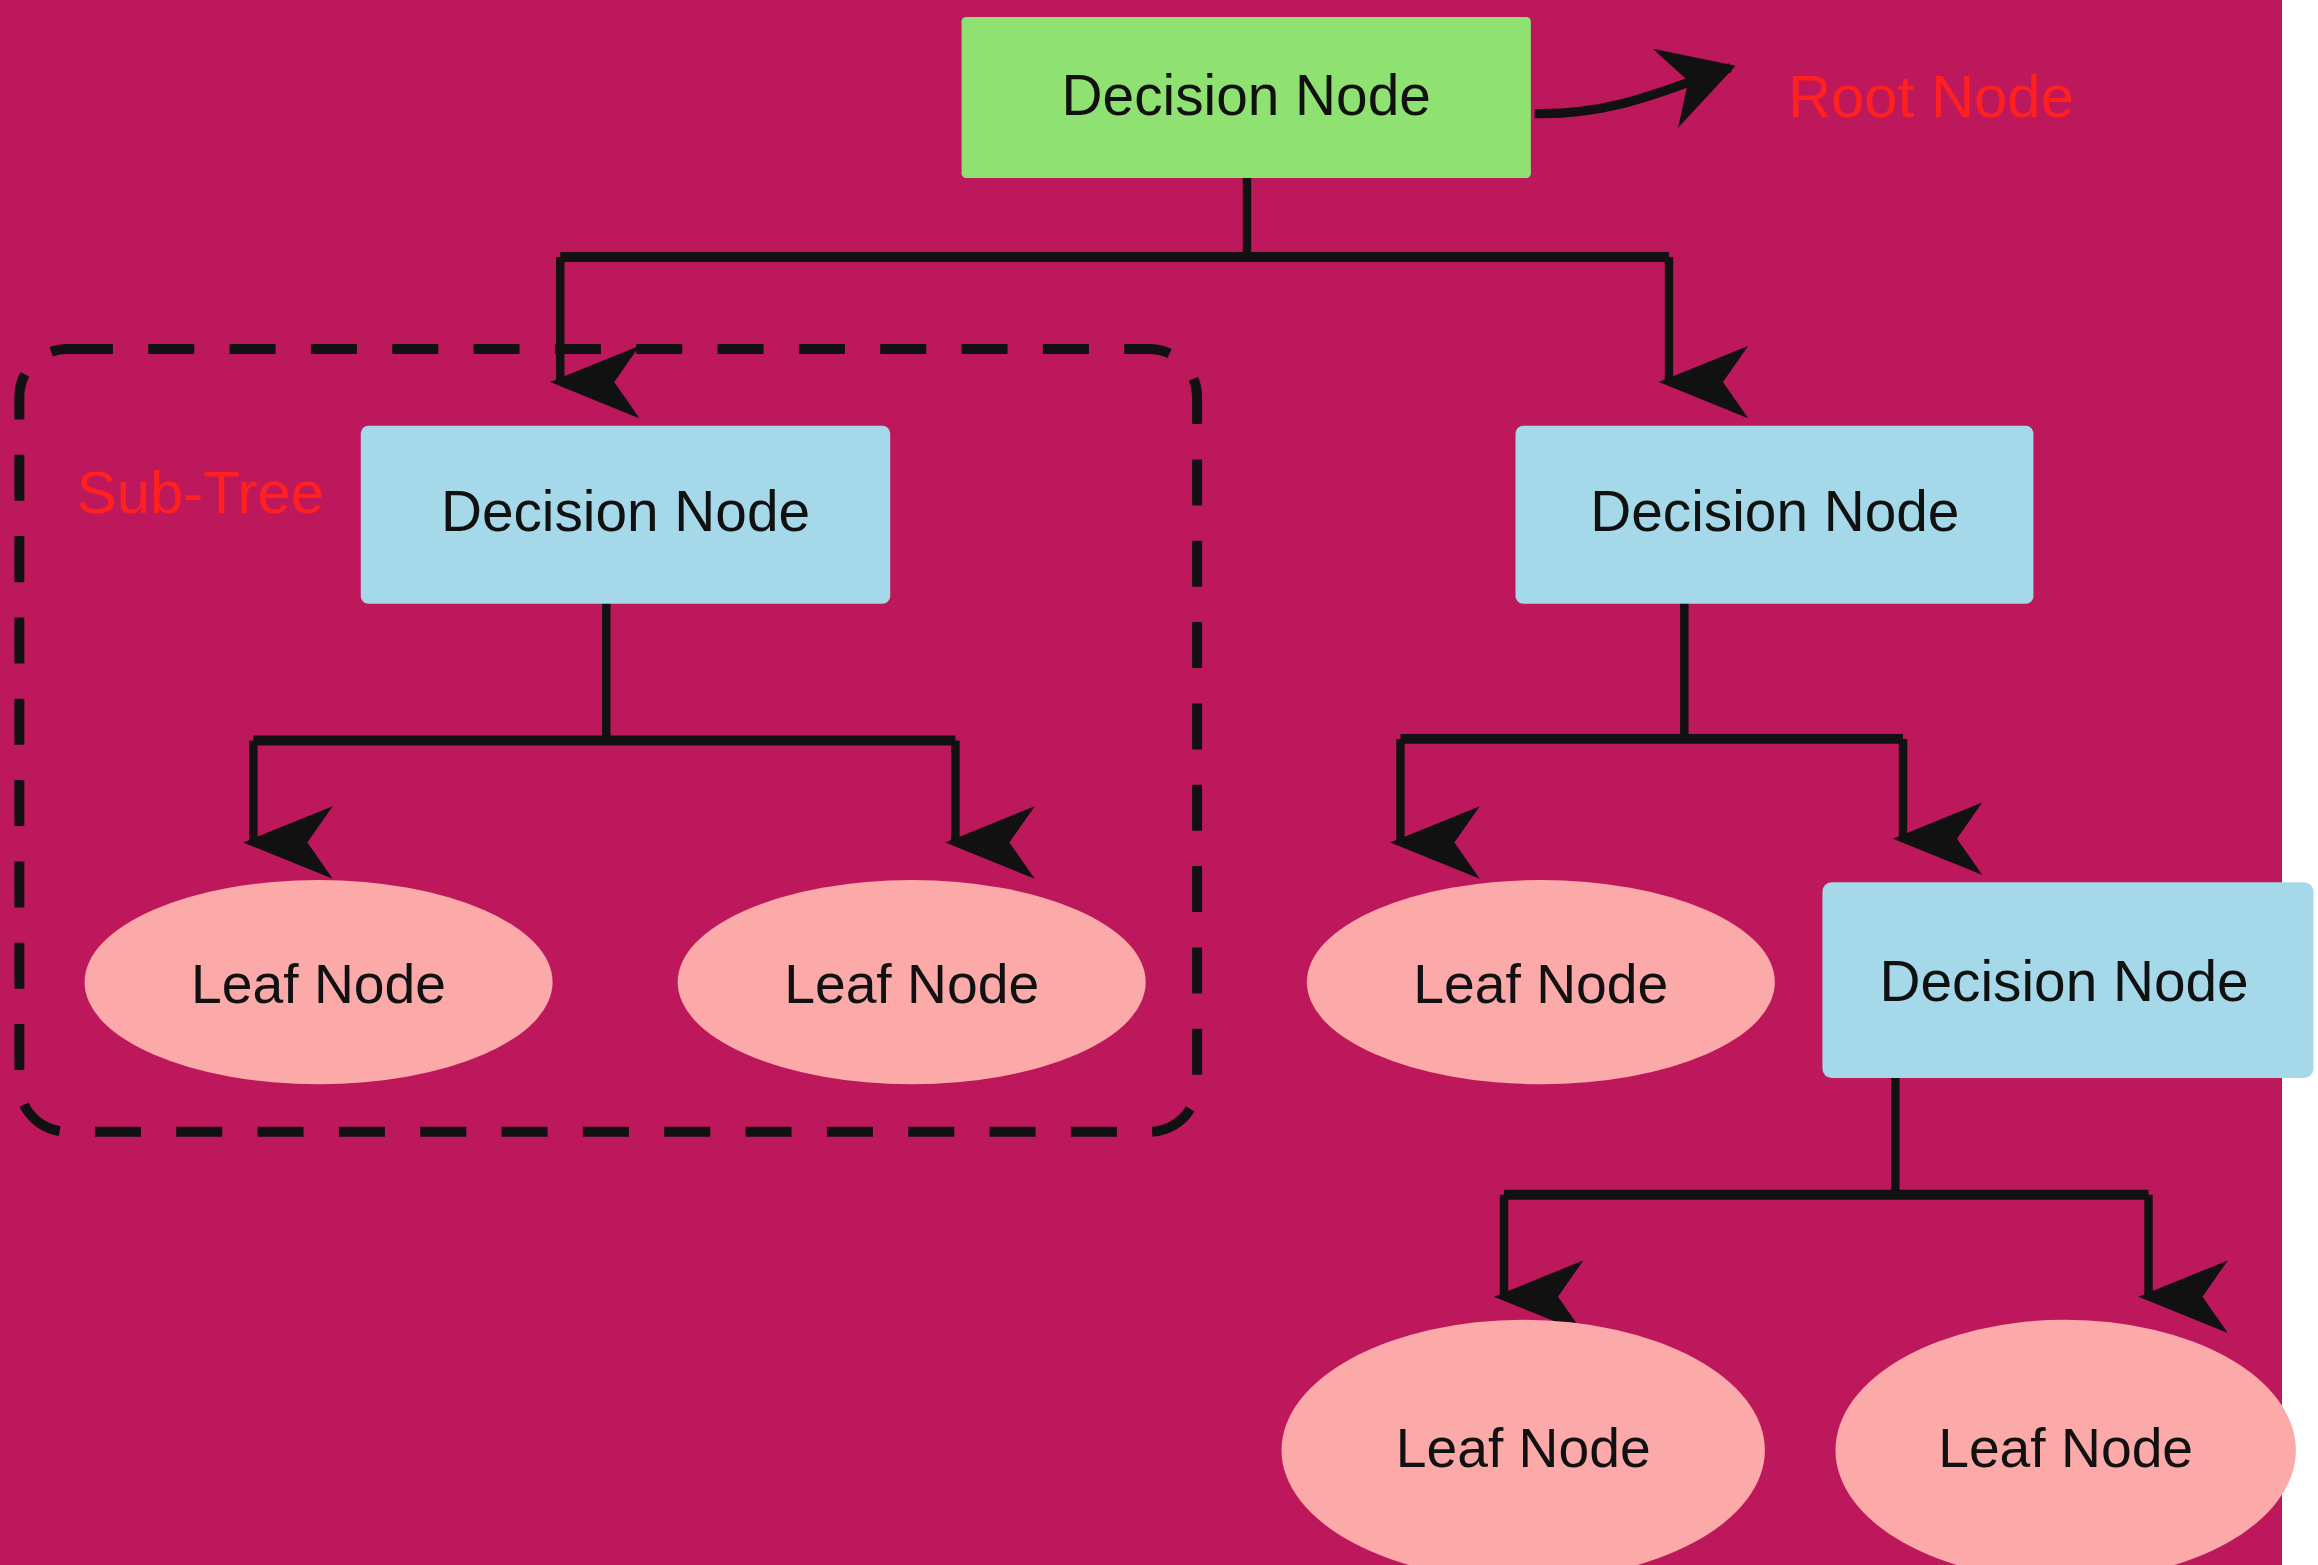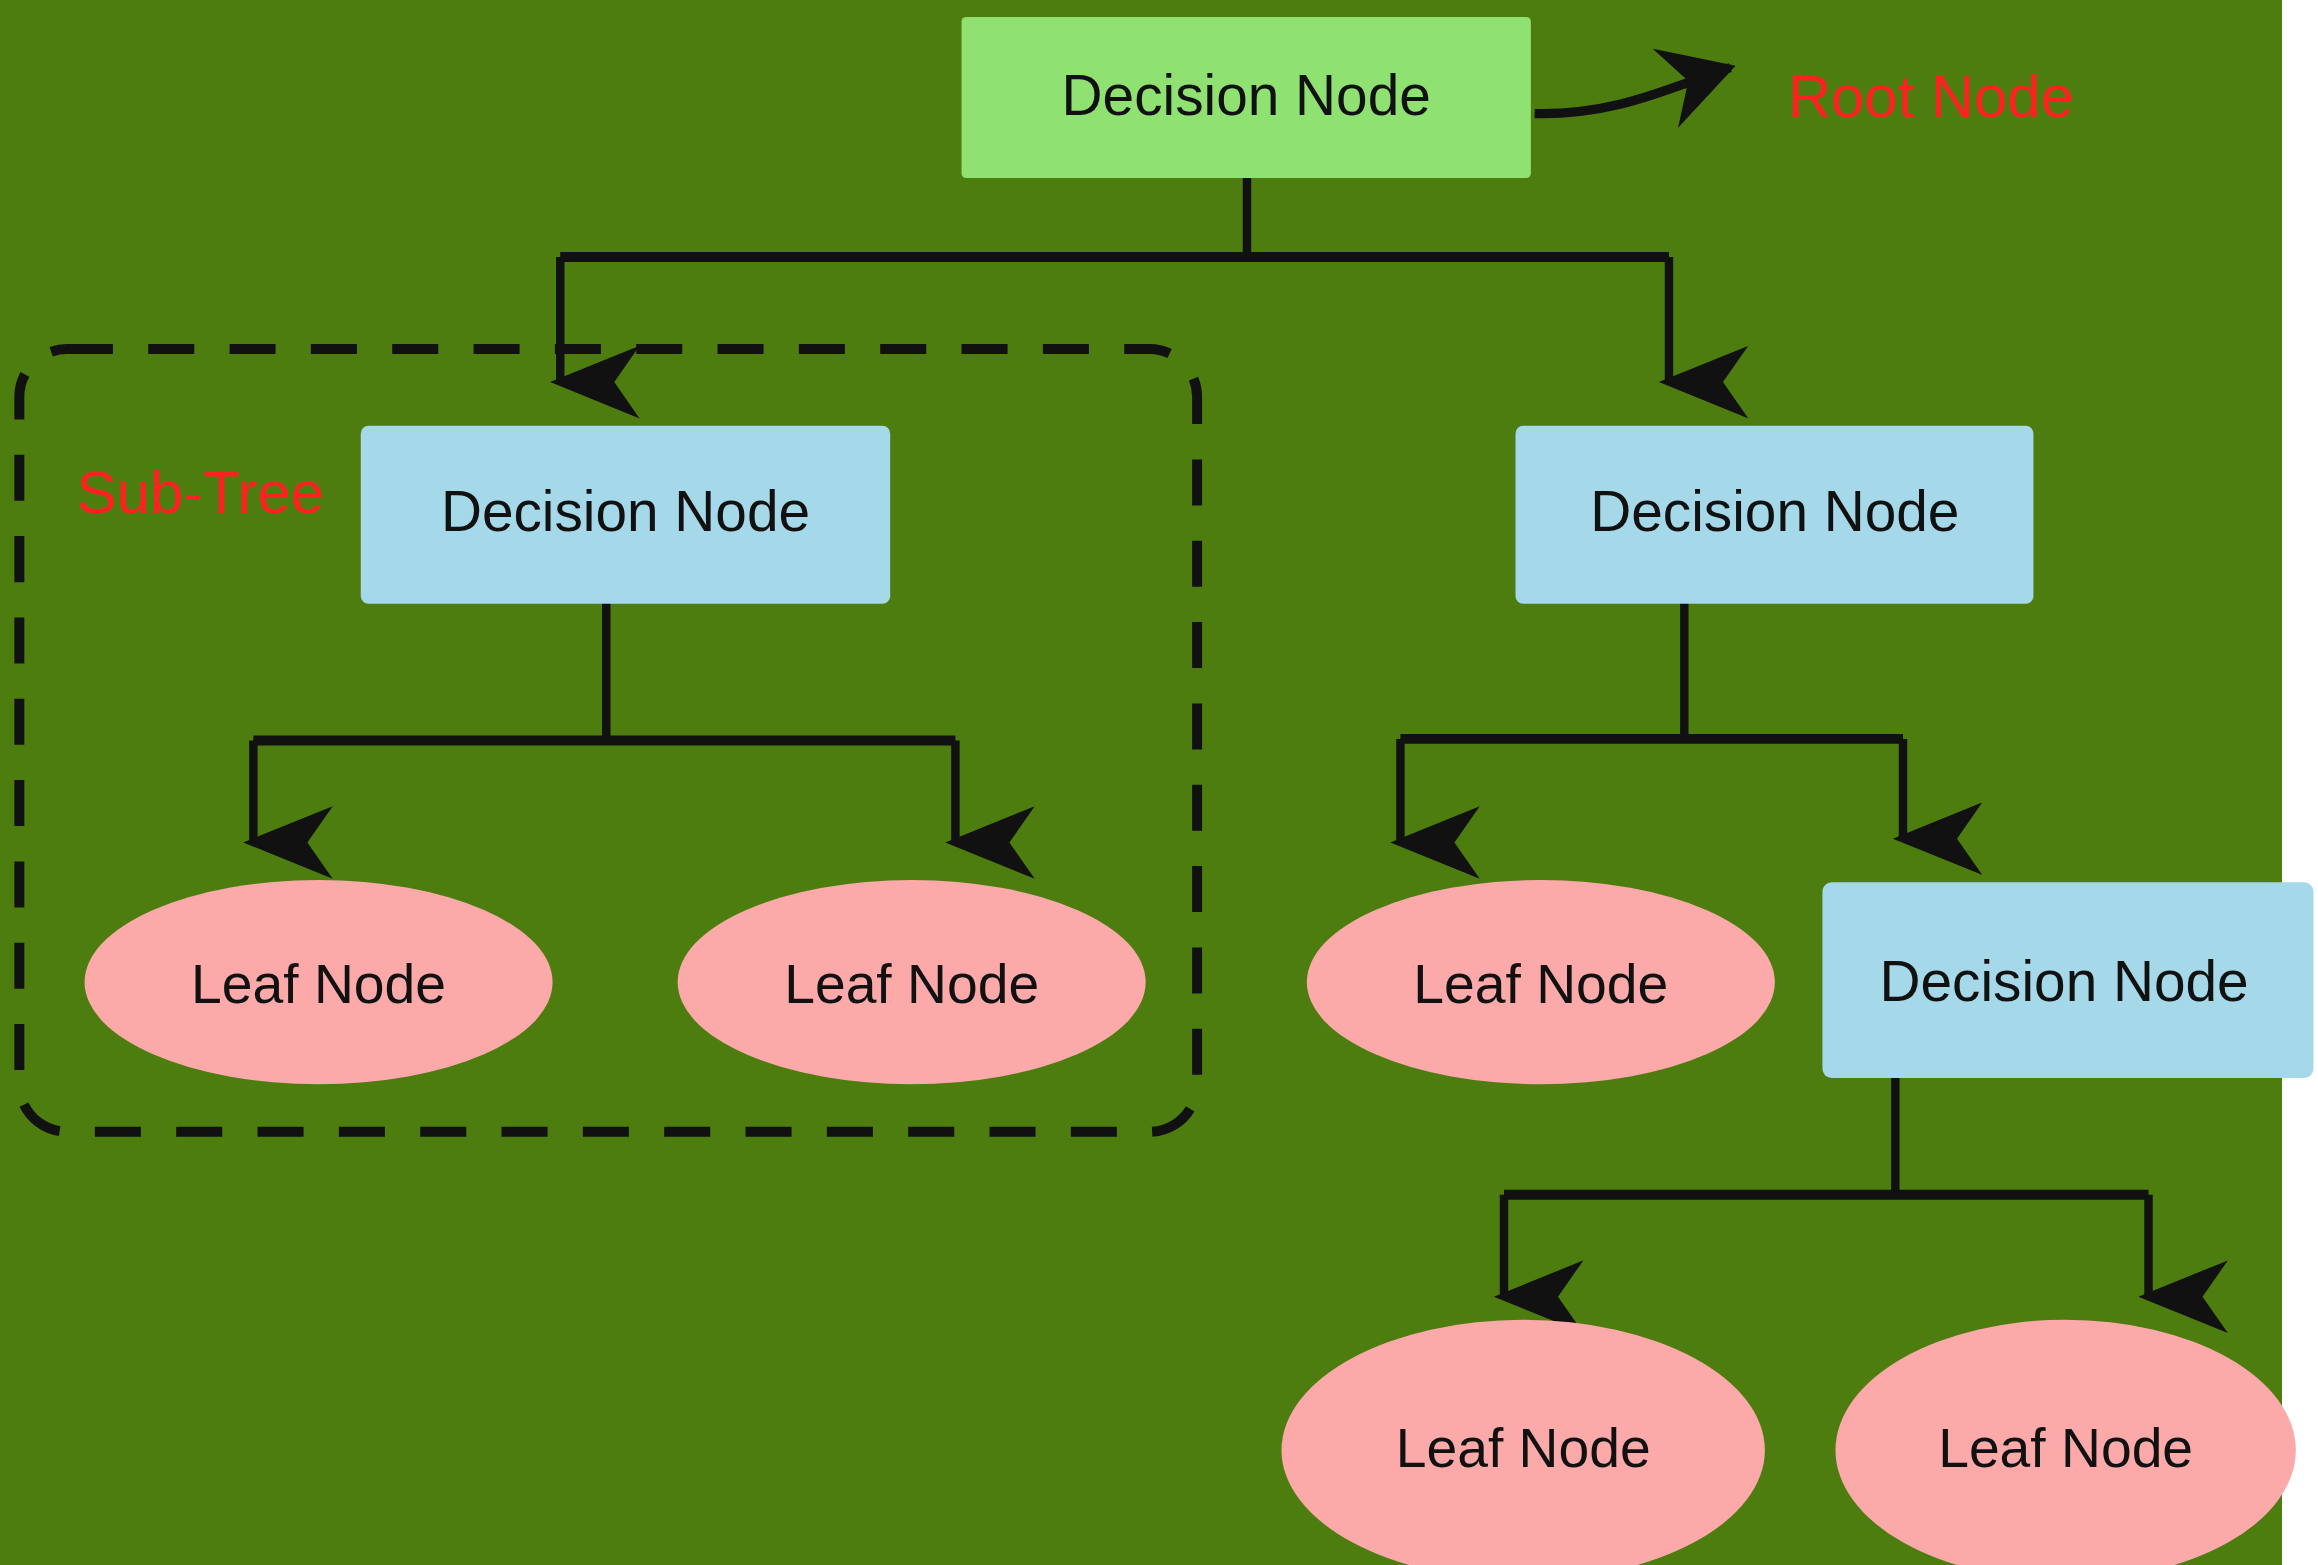--- a/index.html
+++ b/index.html
@@ -1,18 +1,18 @@
 <!DOCTYPE html>
 <html style="font-size:12.3px"><head>
 <meta charset="utf-8">
 <style>
   html,body{margin:0;padding:0;background:#ffffff;}
   body{width:2319px;height:1566px;overflow:hidden;
        font-family:"Liberation Sans", sans-serif;}
-  #stage{position:relative;width:2282px;height:1566px;background:#4d7c0f;}
+  #stage{position:relative;width:2282px;height:1566px;background:#be185d;}
   svg#diagram{position:absolute;left:0;top:0;width:2319px;height:1566px;}
   .node-label{font-family:"Liberation Sans", sans-serif;
               font-size:74px;fill:#111111;dominant-baseline:middle;text-anchor:middle;}
   .leaf-label{font-family:"Liberation Sans", sans-serif;
               font-size:72px;fill:#111111;dominant-baseline:middle;text-anchor:middle;}
   .annot-label{font-family:"Liberation Sans", sans-serif;
                font-size:78px;dominant-baseline:middle;}
 </style>
 </head>
 <body>

